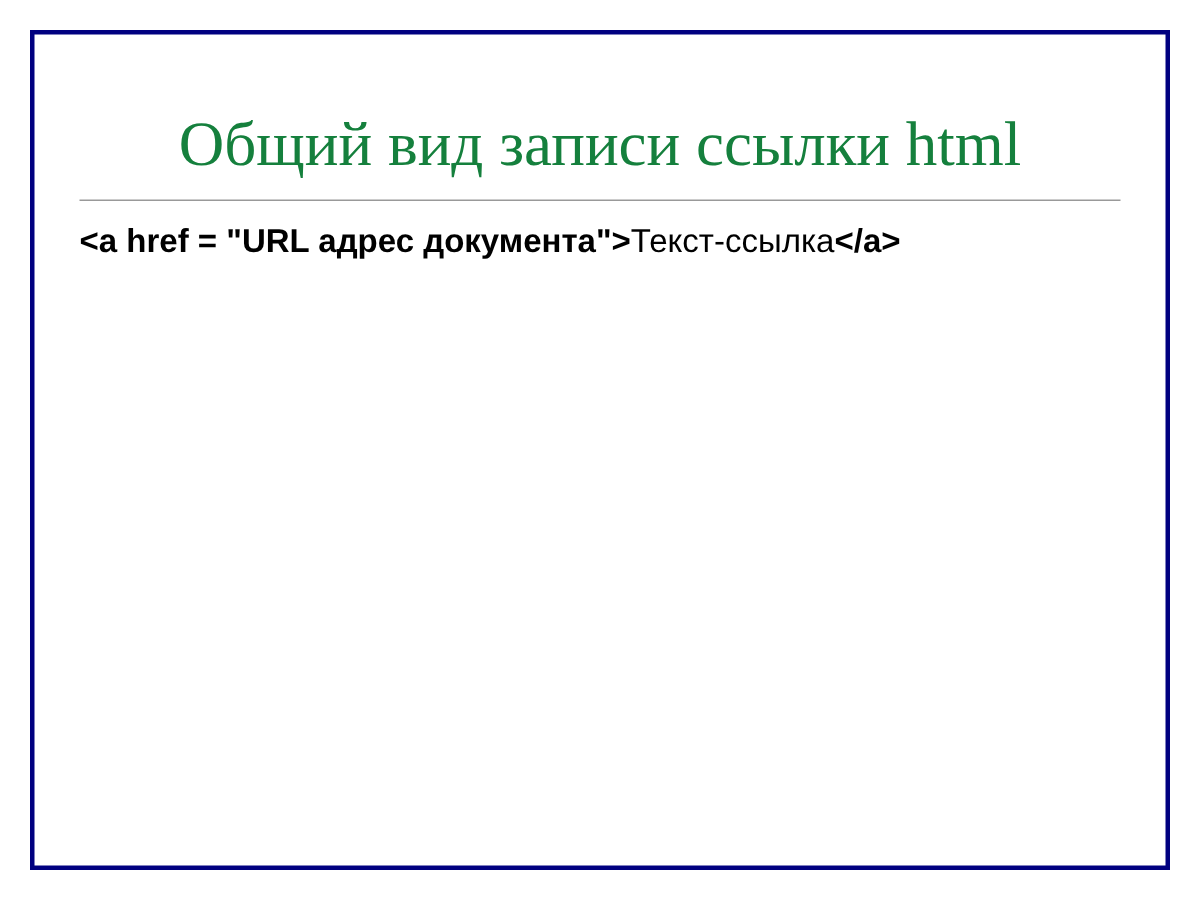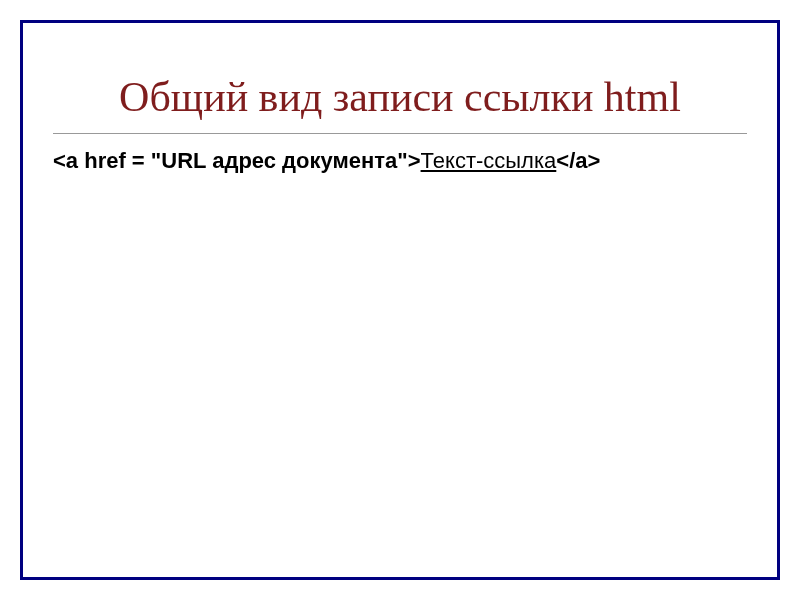--- a/index.html
+++ b/index.html
@@ -18,42 +18,41 @@
       width: 100%;
       height: 100%;
       border: 3px solid #000080;
       padding: 30px 30px 30px 30px;
       display: flex;
       flex-direction: column;
     }
     .title {
       font-size: 42px;
       font-weight: 400;
-      color: #7f1d1d;
+      color: #15803d;
       font-family: "Times New Roman", Times, serif;
       text-align: center;
       padding: 20px 0 12px 0;
     }
     .divider {
       border: none;
       border-top: 1px solid #999999;
       margin: 0 0 12px 0;
     }
     .code-line {
       font-size: 22px;
       font-family: Arial, sans-serif;
       color: #000000;
       line-height: 1.4;
     }
     .code-bold {
       font-weight: 700;
     }
     .code-normal {
       font-weight: 400;
-      text-decoration: underline;
     }
   </style>
 </head>
 <body>
 
 <div class="slide-frame">
   <h1 class="title">Общий вид записи ссылки html</h1>
   <hr class="divider">
   <div class="code-line">
     <span class="code-bold">&lt;a href = "URL адрес документа"&gt;</span><span class="code-normal">Текст-ссылка</span><span class="code-bold">&lt;/a&gt;</span>

